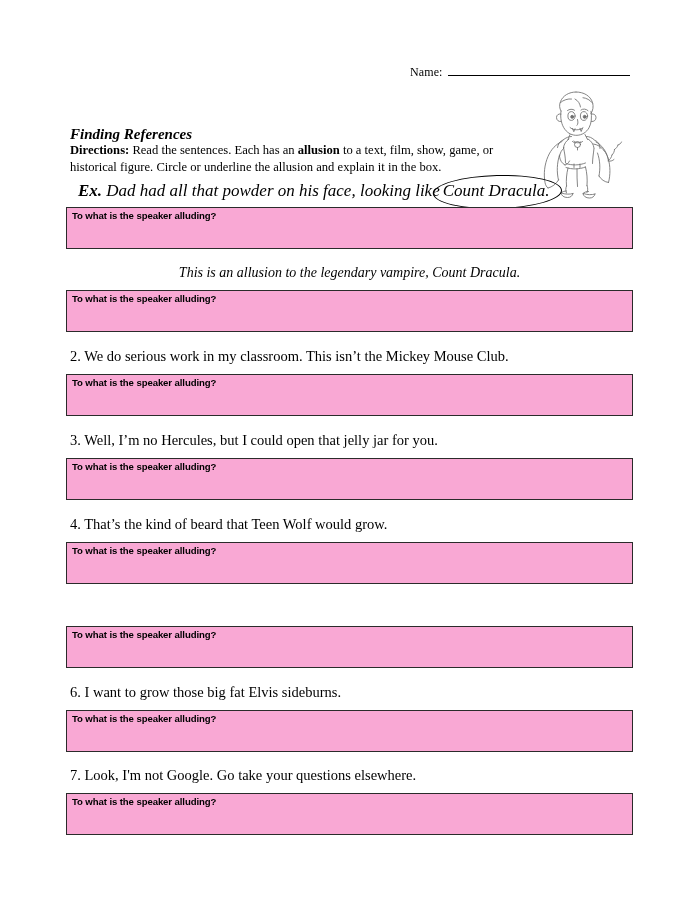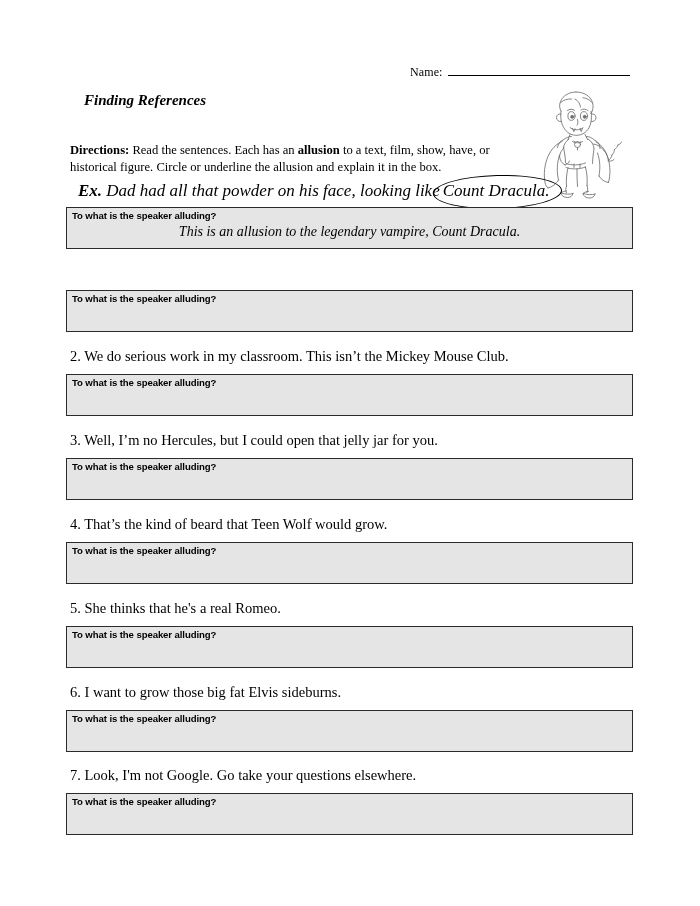--- a/index.html
+++ b/index.html
@@ -49,25 +49,24 @@
     position: absolute;
     left: 70px;
     top: 88px;
     font-size: 17px;
     font-weight: bold;
     letter-spacing: 0.1px;
   }
   .title-sub {
     position: absolute;
     left: 70px;
-    top: 92px;
+    top: 126px;
     font-size: 15px;
     font-weight: bold;
     font-style: italic;
-    margin-left: 14px;
   }
 
   
   .directions {
     position: absolute;
     left: 70px;
     top: 142px;
     width: 455px;
     font-size: 12.6px;
     line-height: 1.32;
@@ -111,36 +110,37 @@
     height: 116px;
   }
 
   
   .answer-box {
     position: absolute;
     left: 66px;
     width: 567px;
     border: 1.4px solid #2b2b2b;
     box-sizing: border-box;
-    background: #e5e5e5;
+    background: #f9a8d4;
   }
   .answer-prompt {
     font-family: "Liberation Sans", "DejaVu Sans", sans-serif;
     font-weight: bold;
     font-size: 9.6px;
     padding: 2px 0 0 5px;
     line-height: 1.15;
     letter-spacing: -0.1px;
   }
   .answer-text {
     font-size: 14px;
     font-style: italic;
     text-align: center;
     padding: 3px 0 2px 0;
     white-space: nowrap;
+    margin-top: 41px;
   }
 
   
   .question {
     position: absolute;
     left: 70px;
     font-size: 14.5px;
     white-space: nowrap;
   }
 </style>
@@ -150,21 +150,21 @@
 <div class="page">
 
   <div class="name-row">
     <span class="name-label">Name:</span>
     <span class="name-rule"></span>
   </div>
 
   <div class="title-sub">Finding References</div>
 
   <div class="directions">
-    <b>Directions:</b><span> Read the sentences. Each has an </span><b>allusion</b><span> to a text, film, show, have, or historical figure. Circle or underline the allusion and explain it in the box.</span>
+    <b>Directions:</b><span> Read the sentences. Each has an </span><b>allusion</b><span> to a text, film, show, game, or historical figure. Circle or underline the allusion and explain it in the box.</span>
   </div>
 
   <div class="vampire">
     <svg viewBox="0 0 112 116" width="112" height="116" fill="none" stroke="#6f6f6f" stroke-width="0.85" stroke-linecap="round" stroke-linejoin="round">
 
       <path d="M57 6c-7 0-13 3.5-15.5 9.5-1.5 3.5-1 7 0.5 9.5"></path>
       <path d="M57 6c8 0 14.5 4 16.5 10.5 1.2 4 0.5 8-1.5 11"></path>
       <path d="M41.5 16.5c3-2.5 7.5-4 11-3.5"></path>
       <path d="M56 13c3.5 1.8 5 5 5.5 8"></path>
       <path d="M73.5 17c-2.5-3-6-5-9.5-5.3"></path>
@@ -275,24 +275,20 @@
   </div>
 
   <div class="question" style="top:516px;">
     <span>4.</span>
     <span>That’s the kind of beard that Teen Wolf would grow.</span>
   </div>
   <div class="answer-box" style="top:542px; height:42px;">
     <div class="answer-prompt">To what is the speaker alluding?</div>
   </div>
 
-  <div class="question" style="top:600px;">
-    <span>5.</span>
-    <span>She thinks that he's a real Romeo.</span>
-  </div>
   <div class="answer-box" style="top:626px; height:42px;">
     <div class="answer-prompt">To what is the speaker alluding?</div>
   </div>
 
   <div class="question" style="top:684px;">
     <span>6.</span>
     <span>I want to grow those big fat Elvis sideburns.</span>
   </div>
   <div class="answer-box" style="top:710px; height:42px;">
     <div class="answer-prompt">To what is the speaker alluding?</div>

